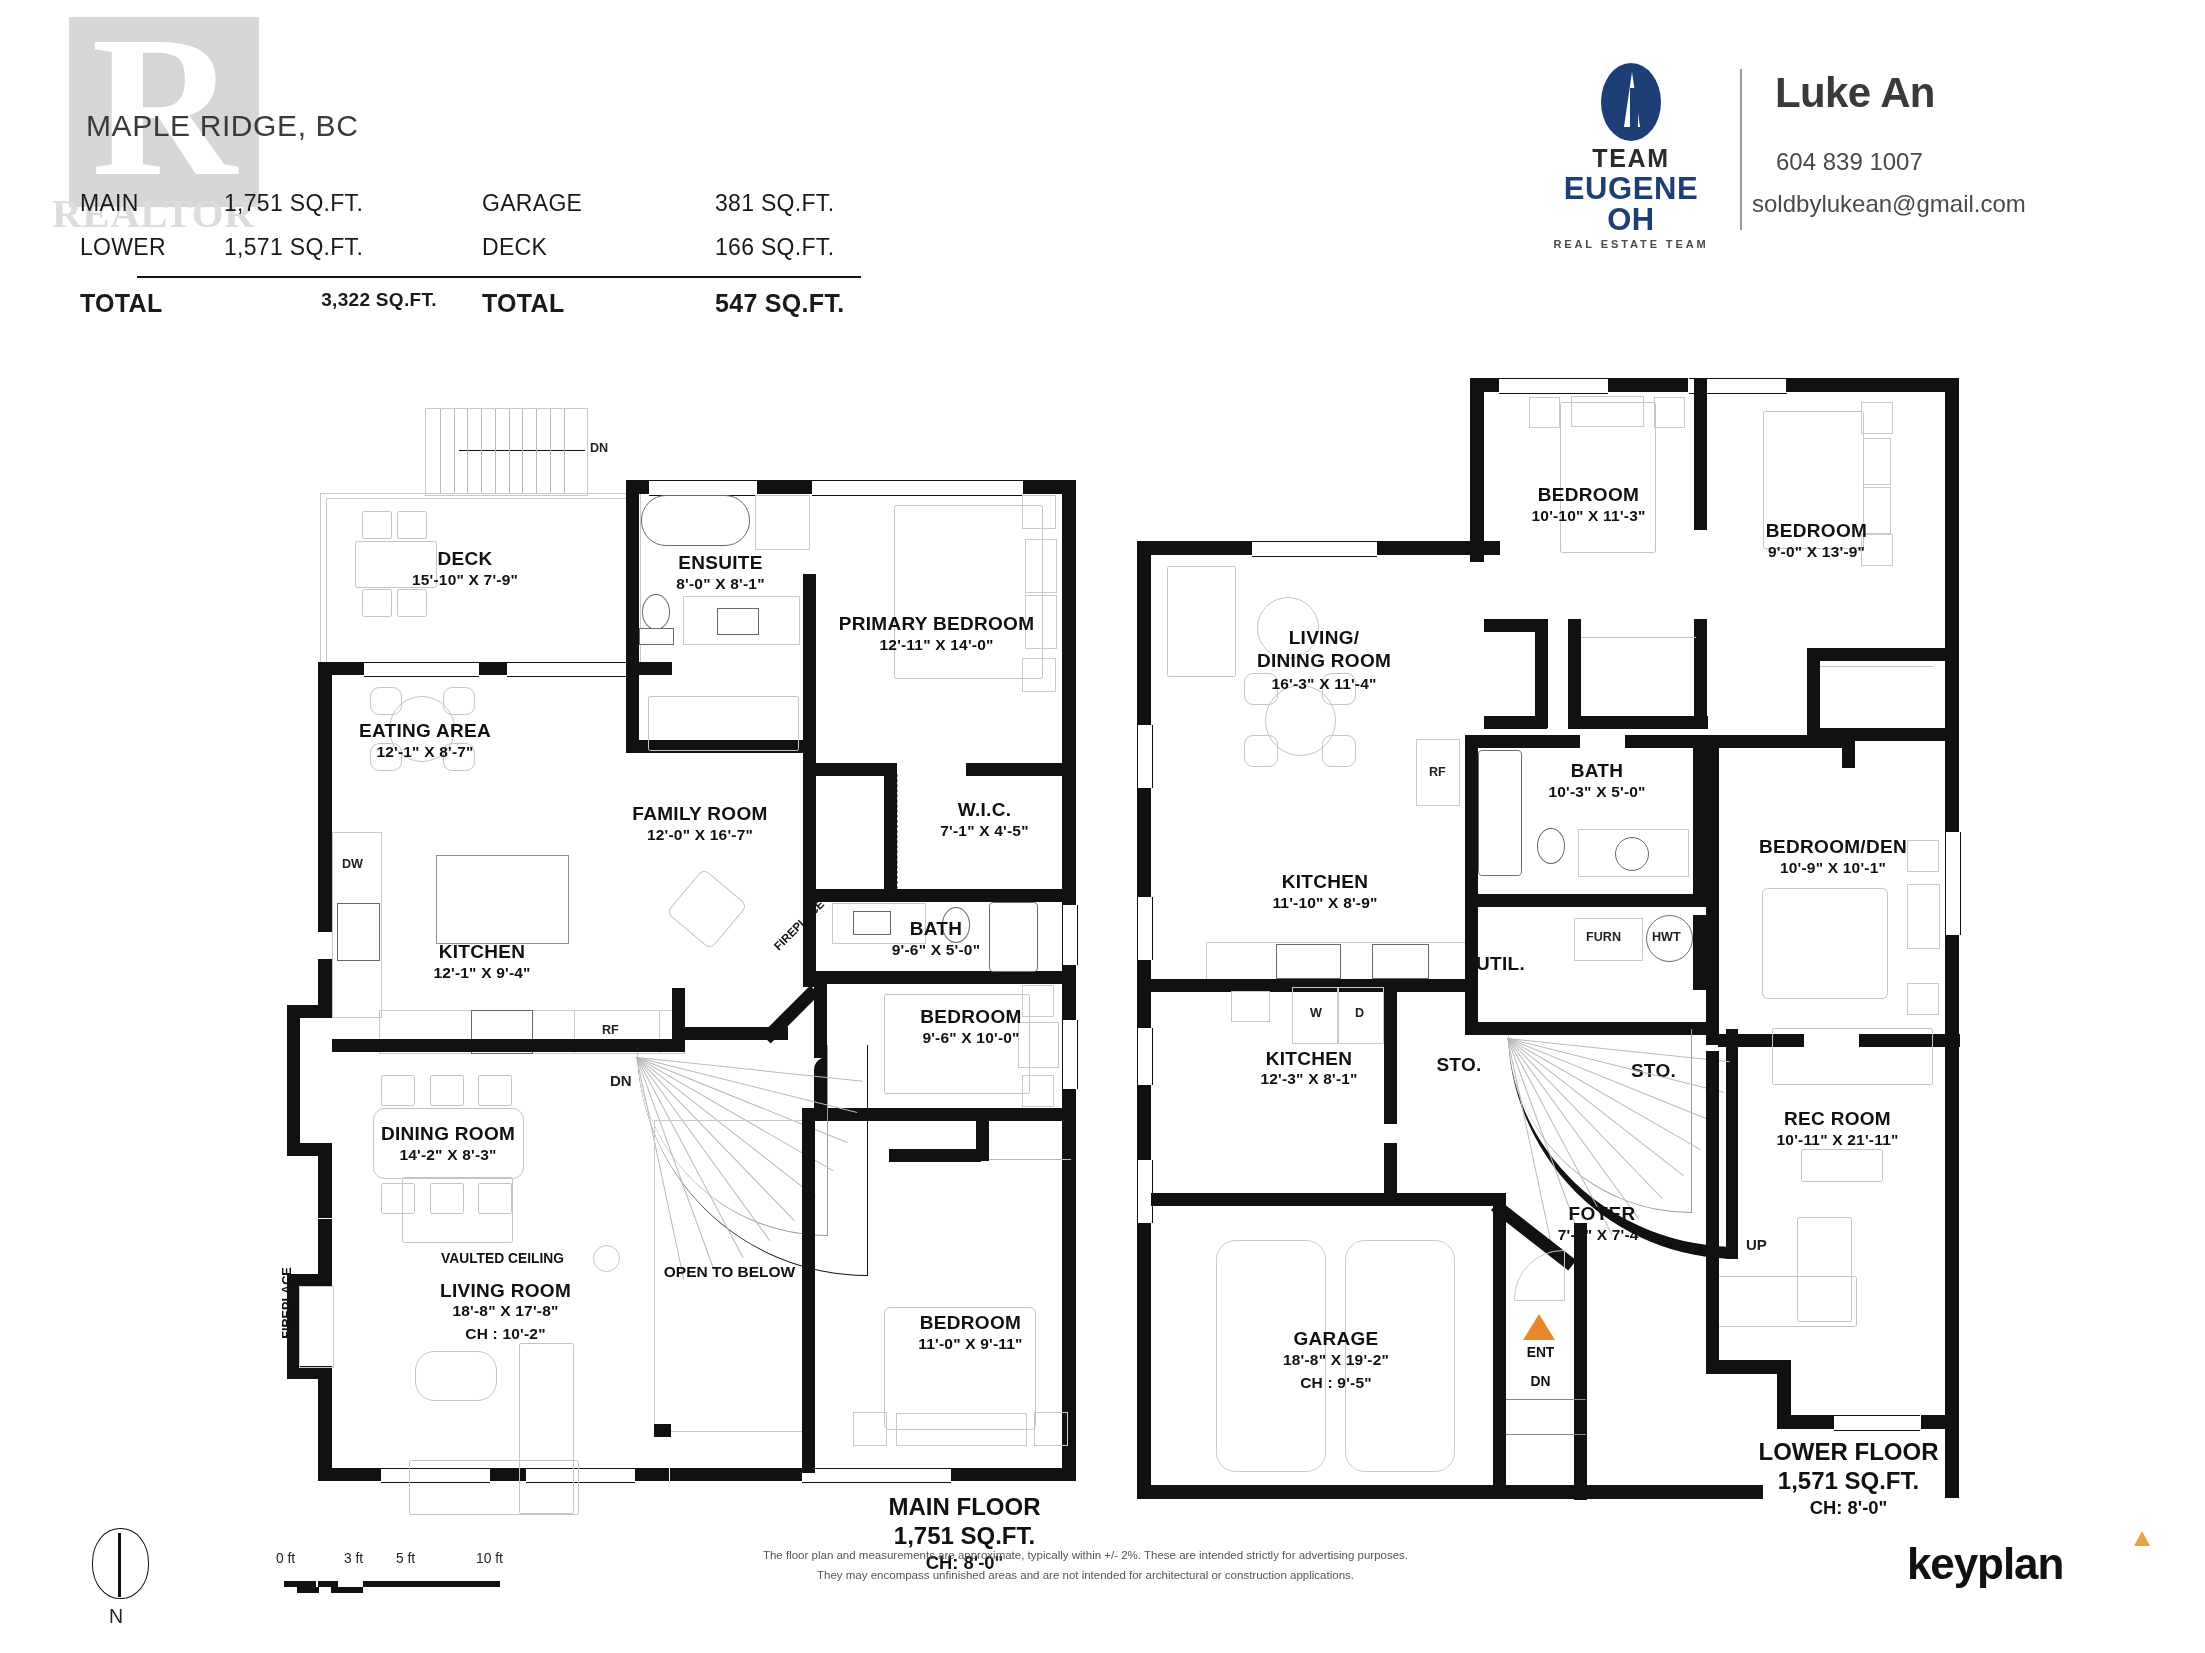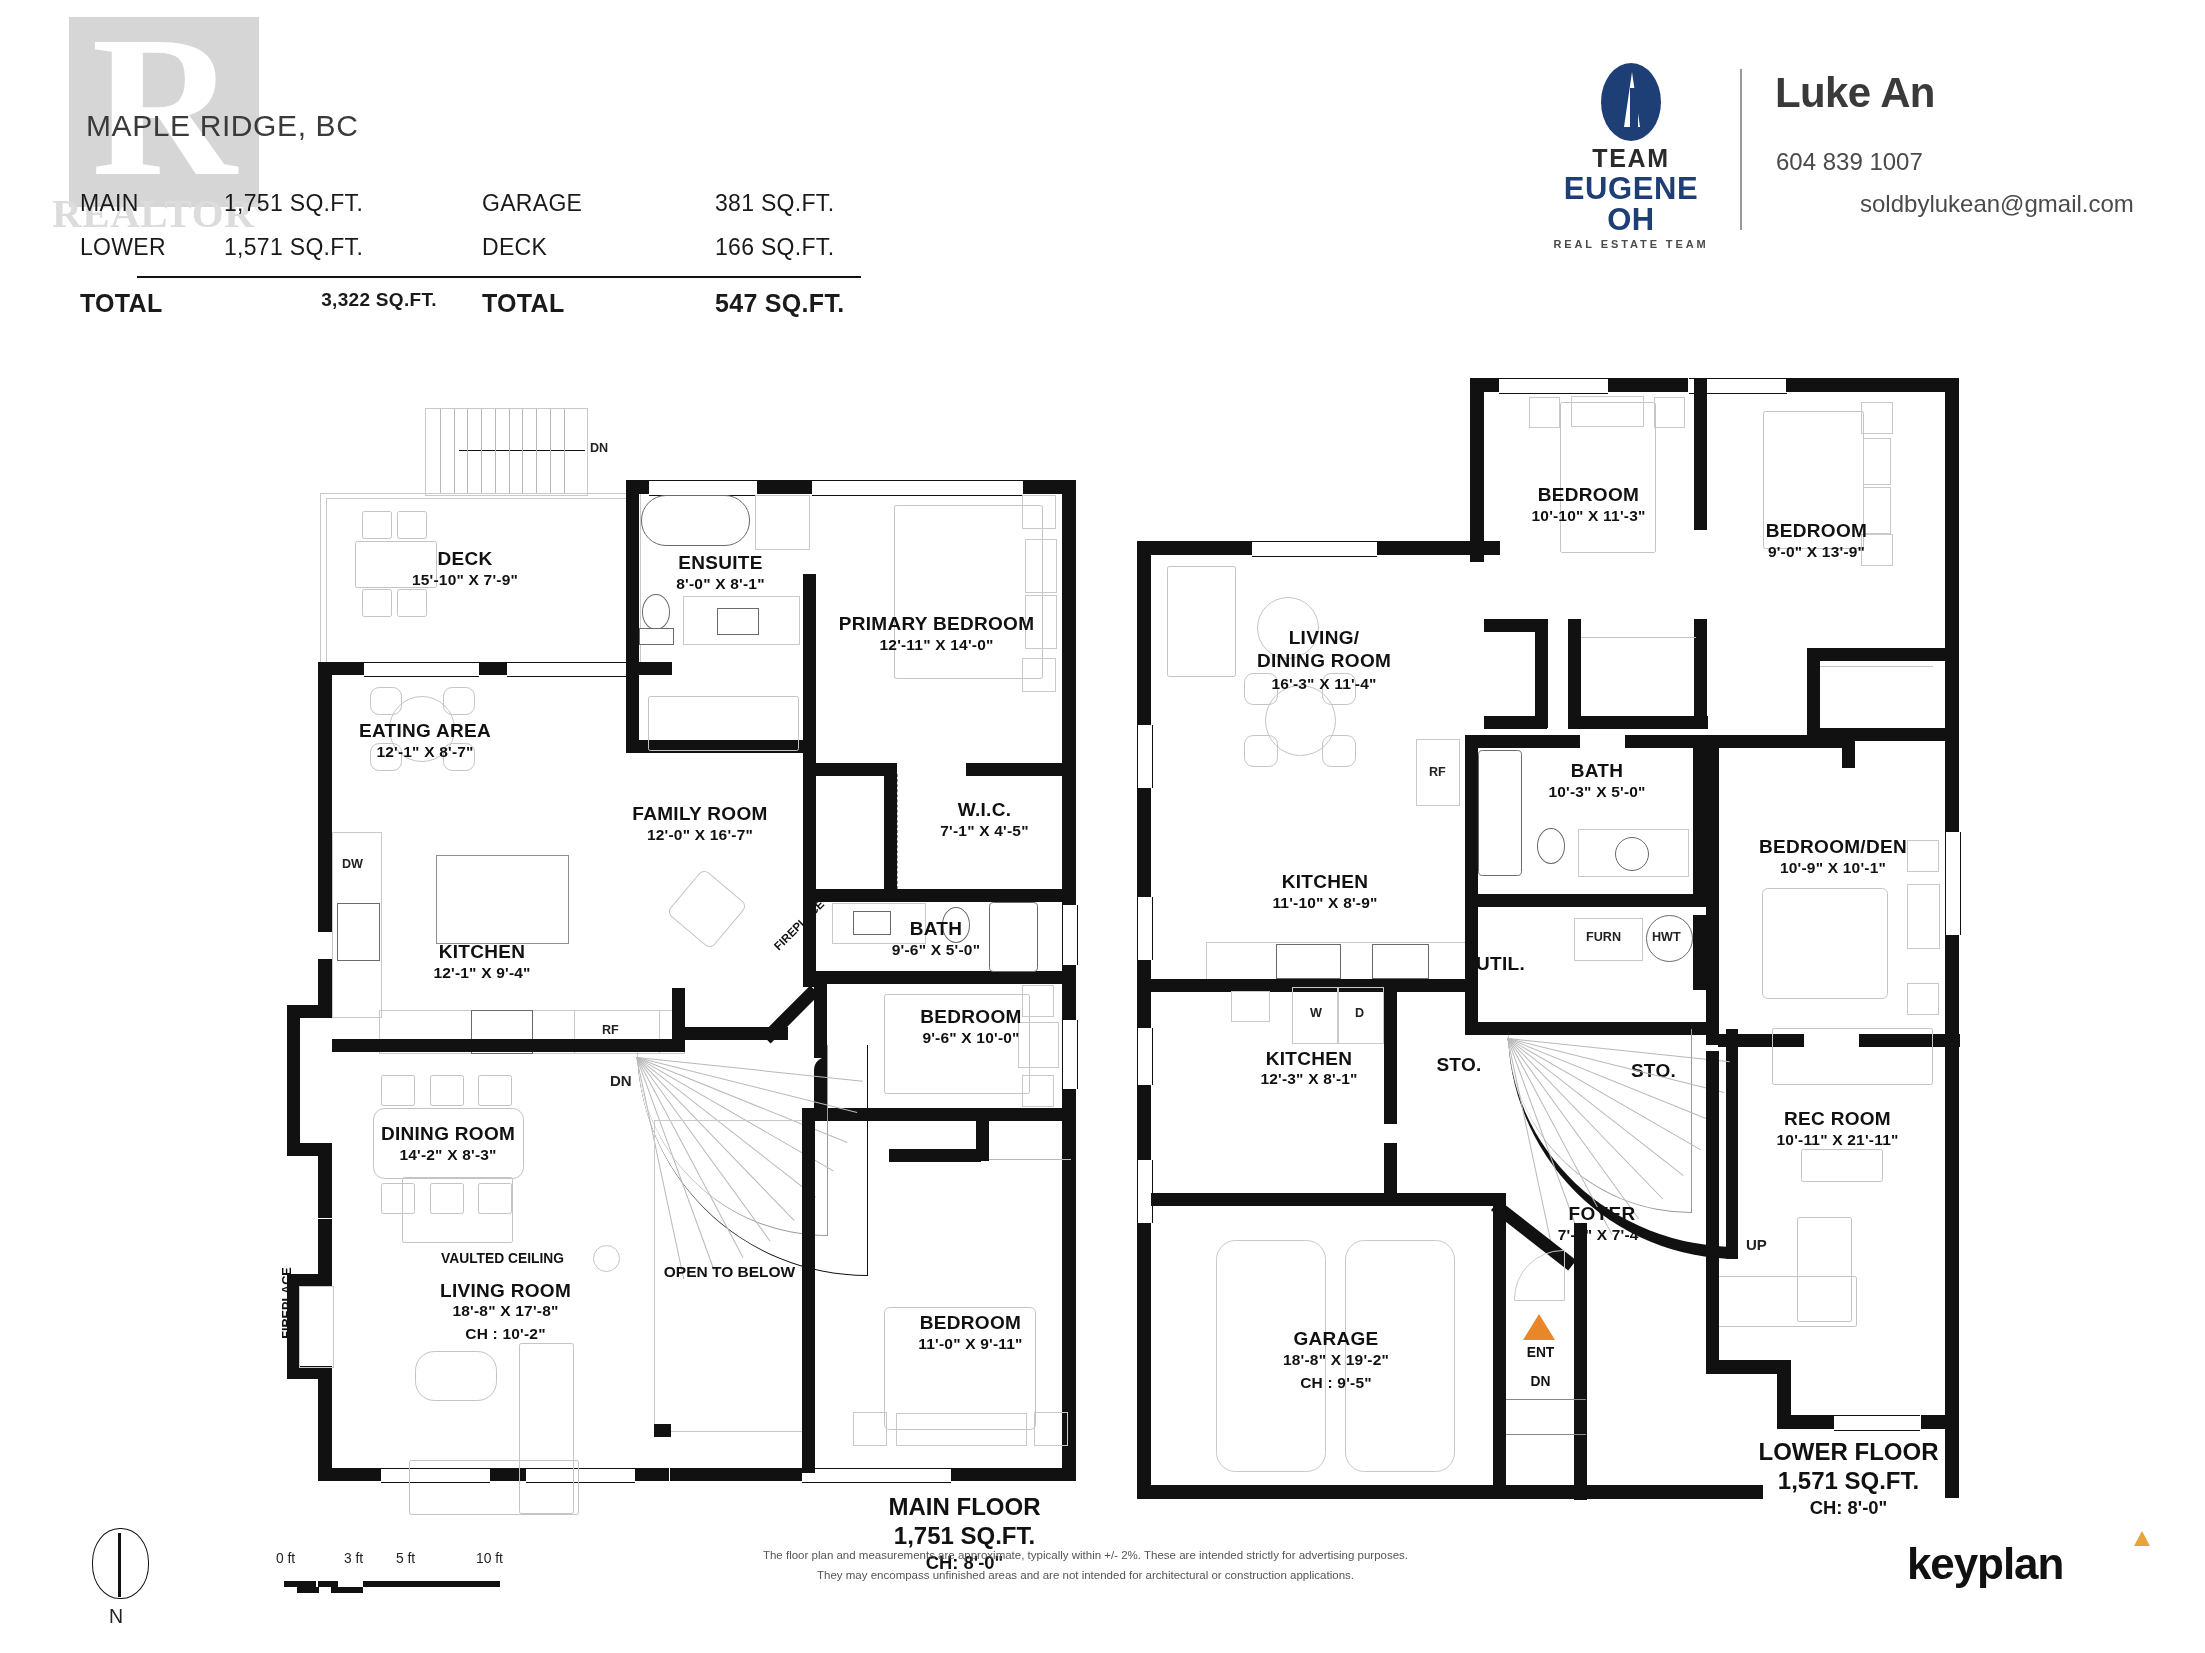--- a/index.html
+++ b/index.html
@@ -40,21 +40,21 @@
   #logo-mark .bar{position:absolute;left:29px;top:25px;width:8px;height:45px;background:#1e3f76;}
   #logo-team{font-size:25px;font-weight:700;color:#2b2b2b;letter-spacing:1.7px;margin-top:3.4px;
       font-family:"Liberation Sans",sans-serif;}
   #logo-eugene{font-size:31px;font-weight:700;color:#1e3f76;letter-spacing:0.6px;line-height:1.0;}
   #logo-sub{font-size:11px;font-weight:700;color:#4a4a4a;letter-spacing:2.9px;margin-top:2.3px;}
 
   #logo-divider{left:1740px;top:69px;width:1.7px;height:161px;background:#9a9a9a;}
 
   #agent-name{left:1775px;top:69px;font-size:42px;font-weight:700;color:#3a3a3a;letter-spacing:-0.6px;white-space:nowrap;}
   #agent-phone{left:1776px;top:148px;font-size:24px;color:#4a4a4a;white-space:nowrap;}
-  #agent-email{left:1860px;top:190px;font-size:24px;color:#4a4a4a;white-space:nowrap;}
+  #agent-email{left:1752px;top:190px;font-size:24px;color:#4a4a4a;white-space:nowrap;}
 
   
   .plan{position:absolute;}
   .wall{position:absolute;background:#111111;}
   .light{position:absolute;border:1.1px solid #c9c9c9;}
   .furn{position:absolute;border:1.1px solid #c4c4c4;border-radius:2.3px;}
   .furn-r{position:absolute;border:1.1px solid #c4c4c4;border-radius:50%;}
   .fixture{position:absolute;border:1.1px solid #6a6a6a;background:#fff;}
   .fixture-r{position:absolute;border:1.1px solid #6a6a6a;background:#fff;border-radius:50%;}
   .win{position:absolute;background:#ffffff;border-top:1.7px solid #111;border-bottom:1.7px solid #111;}

